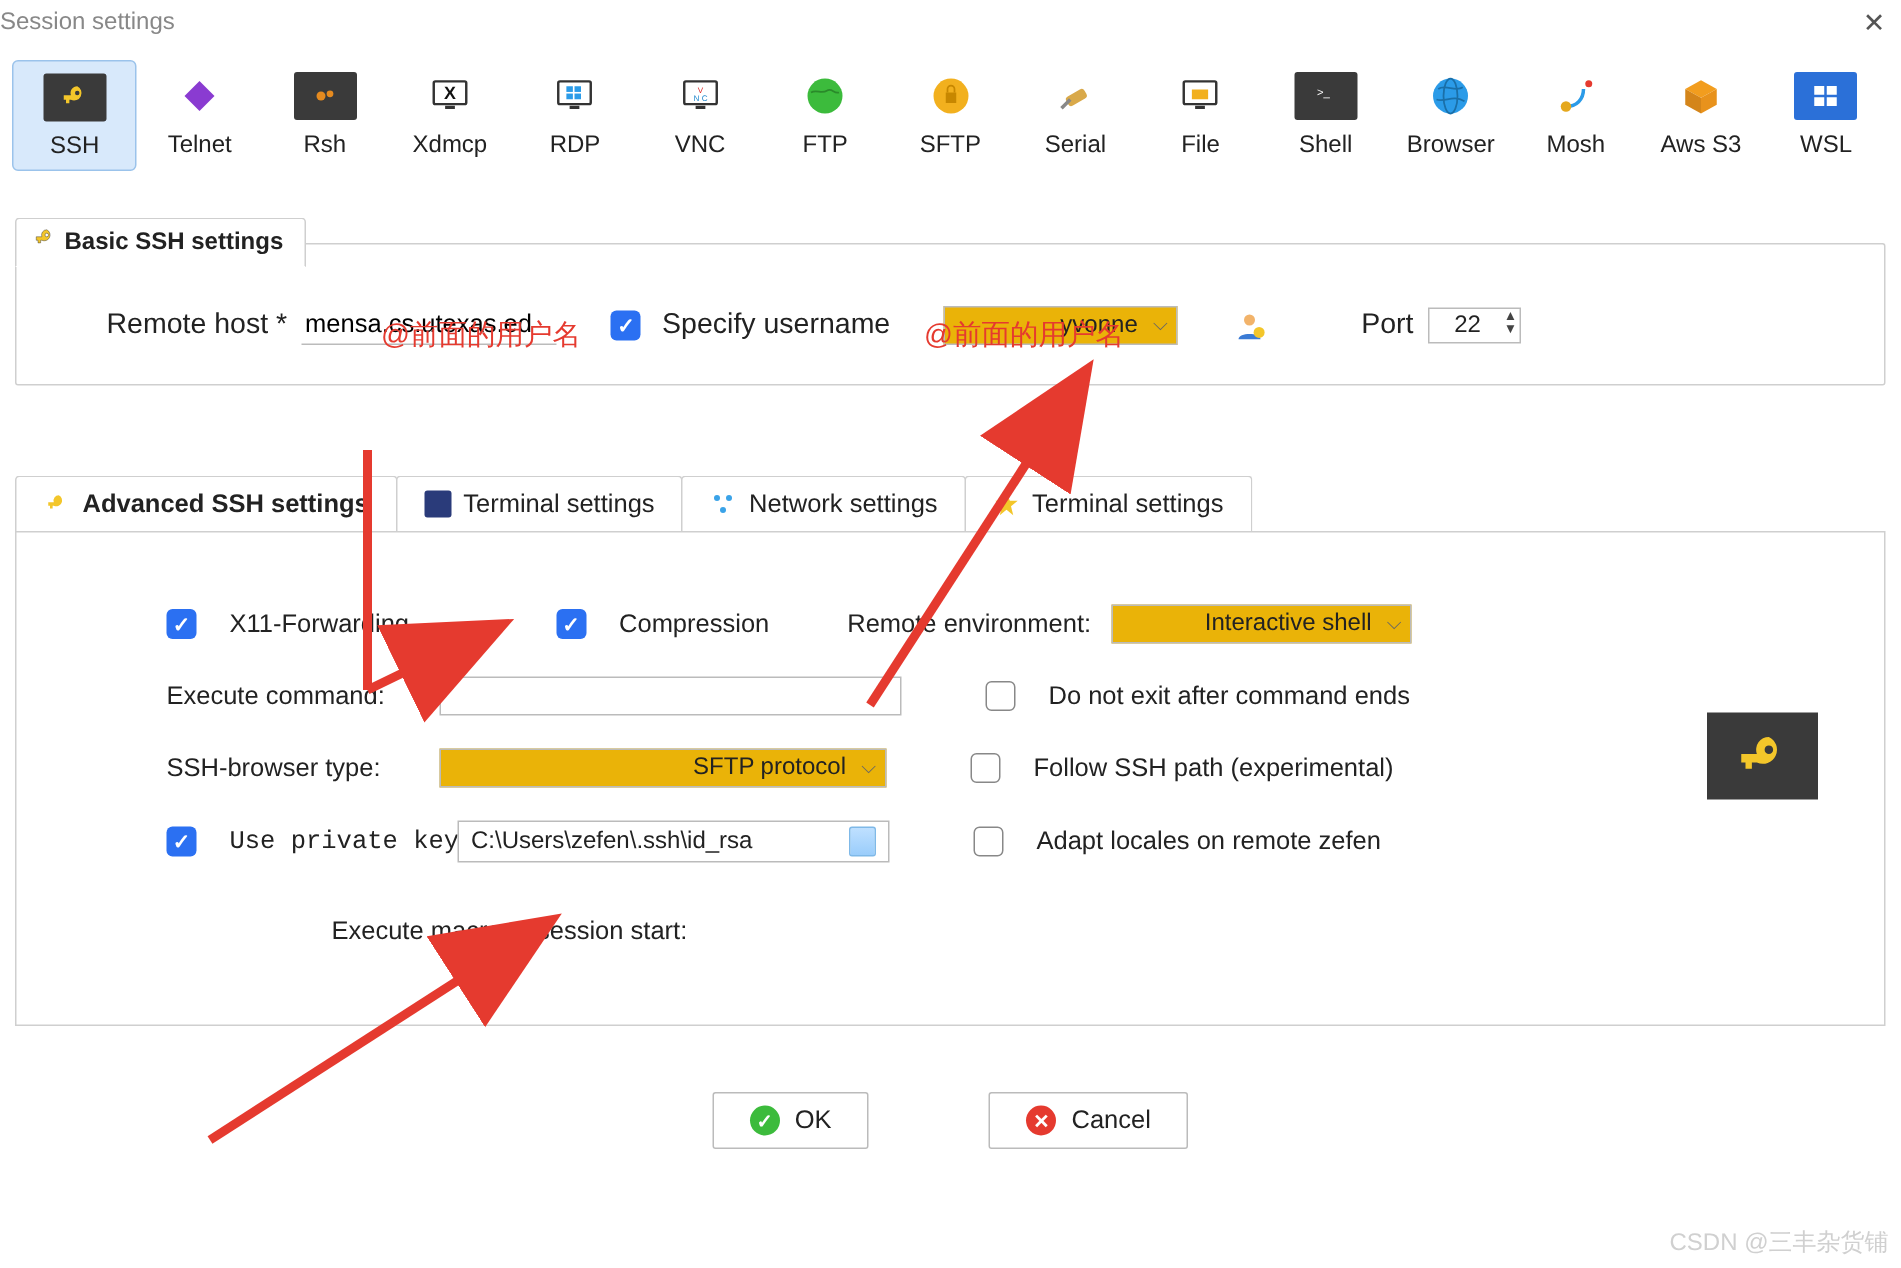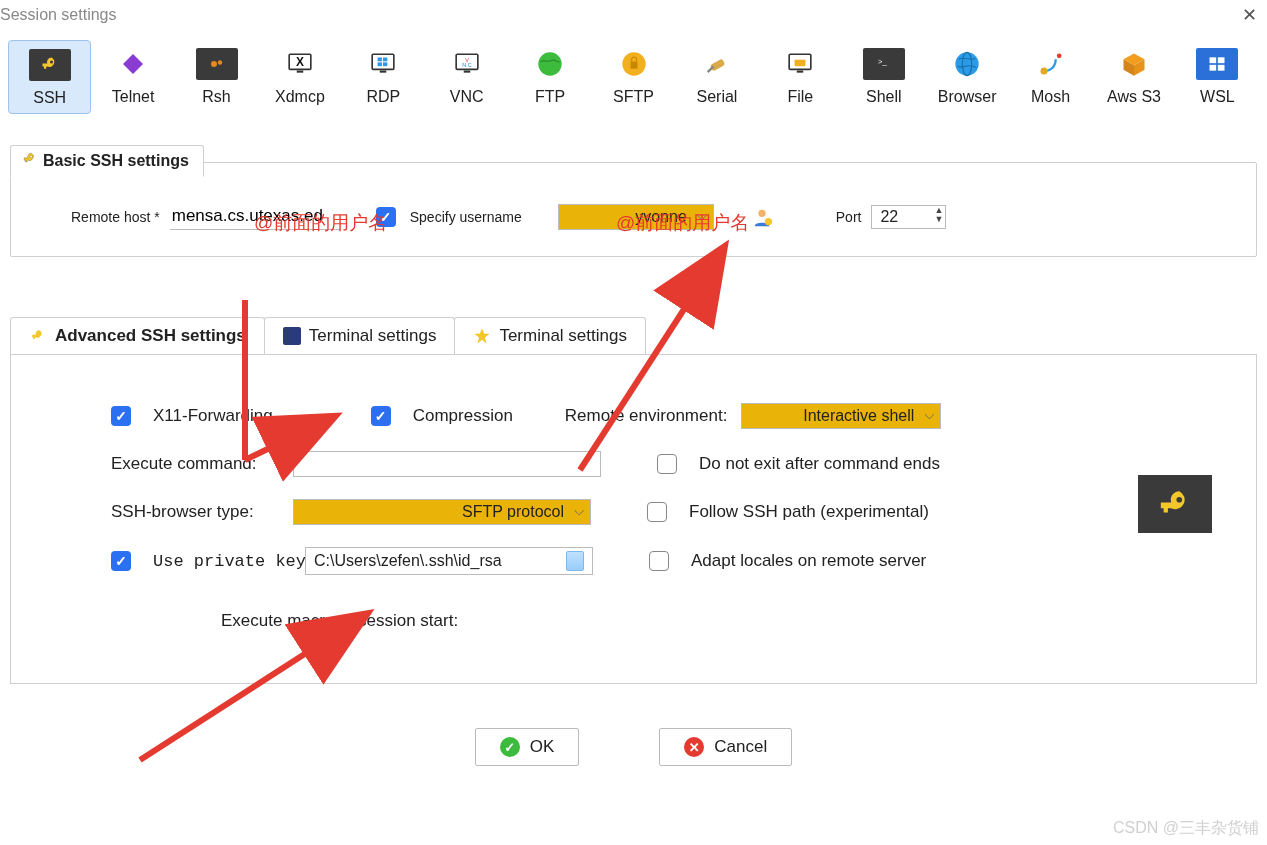--- a/index.html
+++ b/index.html
@@ -45,40 +45,40 @@
 }
 .panel-tab {
   position: absolute; top: -18px; left: -1px;
   background: #fff; border: 1px solid #cfcfcf; border-bottom: 1px solid #fff;
   padding: 6px 14px 6px 10px;
   font-size: 16px; font-weight: bold;
   display:flex; align-items:center; gap:4px;
   border-top-left-radius:3px; border-top-right-radius:3px;
 }
 .panel-body { padding: 40px 20px 26px 20px; display:flex; align-items:center; gap: 36px; }
-.field-label { font-size: 14px; }
+.field-label { font-size: 19px; }
 .textfield {
   border: none; border-bottom: 1px solid #bbb;
   font-size: 17px; padding: 3px 2px;
   outline: none;
 }
 .checkbox {
   width: 20px; height: 20px; display:inline-flex; align-items:center; justify-content:center;
   border-radius: 4px; background:#2b70f2; color:#fff; font-size:14px; font-weight:bold;
   margin-right:8px; vertical-align:middle;
 }
 .checkbox.empty { background:#fff; border:1.5px solid #888; color:transparent; }
 .combo {
   border:1px solid #bbb; font-size:16px; padding:3px 26px 3px 8px;
   background:#eab308; position:relative; display:inline-block;text-align:right;
 }
 .combo::after { content:"⌵"; position:absolute; right:6px; top:3px; color:#666; font-size:13px; }
 .spinner {
   border:1px solid #bbb; padding: 2px 18px 2px 8px; font-size:16px; position:relative;
-  display:inline-block; width:75px;
+  display:inline-block; width:62px;text-align:center;
 }
 .spinner .arrows { position:absolute; right:2px; top:0; font-size:9px; line-height:9px; color:#444; }
 
 .tabs2 {
   display:flex; margin: 60px 10px 0 10px;
 }
 .tab2 {
   border:1px solid #cfcfcf; border-bottom:none;
   padding:8px 18px; font-size:17px;
   display:flex; align-items:center; gap:8px;
@@ -324,20 +324,30 @@
     <span>Advanced SSH settings</span>
   </div>
   <div class="tab2 inactive">
     <span class="ticon" style="background:#2a3b7a;border-radius:2px;">
         <svg width="14" height="12"></svg>
       </span>
     <span>Terminal settings</span>
   </div>
   <div class="tab2 inactive">
     <span class="ticon">
+        <svg width="18" height="16" viewBox="0 0 24 24">
+          <circle cx="6" cy="6" r="3" fill="#3aa3e8"></circle>
+          <circle cx="18" cy="6" r="3" fill="#3aa3e8"></circle>
+          <circle cx="12" cy="18" r="3" fill="#3aa3e8"></circle>
+        </svg>
+      </span>
+    <span>Network settings</span>
+  </div>
+  <div class="tab2 inactive">
+    <span class="ticon">
         <svg width="18" height="18" viewBox="0 0 24 24">
           <polygon points="12,2 15,9 22,9 16,14 18,22 12,17 6,22 8,14 2,9 9,9" fill="#f3c62a"></polygon>
         </svg>
       </span>
     <span>Terminal settings</span>
   </div>
 </div>
 
 <div class="panel2">
   <div class="row">
@@ -369,21 +379,21 @@
 
   <div class="row">
     <span class="checkbox">✓</span>
     <span class="lbl" style="width:138px;font-family:Liberation Mono, monospace;">Use private key</span>
     <span class="inputbox" style="width:288px; display:flex; justify-content:space-between; align-items:center;">
       <span>C:\Users\zefen\.ssh\id_rsa</span>
       <span class="browse-icon"></span>
     </span>
     <span style="width:28px;"></span>
     <span class="checkbox empty">✓</span>
-    <span class="lbl">Adapt locales on remote server</span>
+    <span class="lbl">Adapt locales on remote zefen</span>
   </div>
 
   <div class="row" style="margin-left:110px; margin-top:36px;">
     <span class="lbl">Execute macro at session start:</span>
   </div>
 
   <div class="key-badge">
     <svg viewBox="0 0 24 24">
         <path fill="#f3c62a" d="M15 3a6 6 0 00-5.65 8H2v4h2v3h3v-3h2.35A6 6 0 1015 3zm2 6a2 2 0 11-2-2 2 2 0 012 2z"></path>
       </svg>

